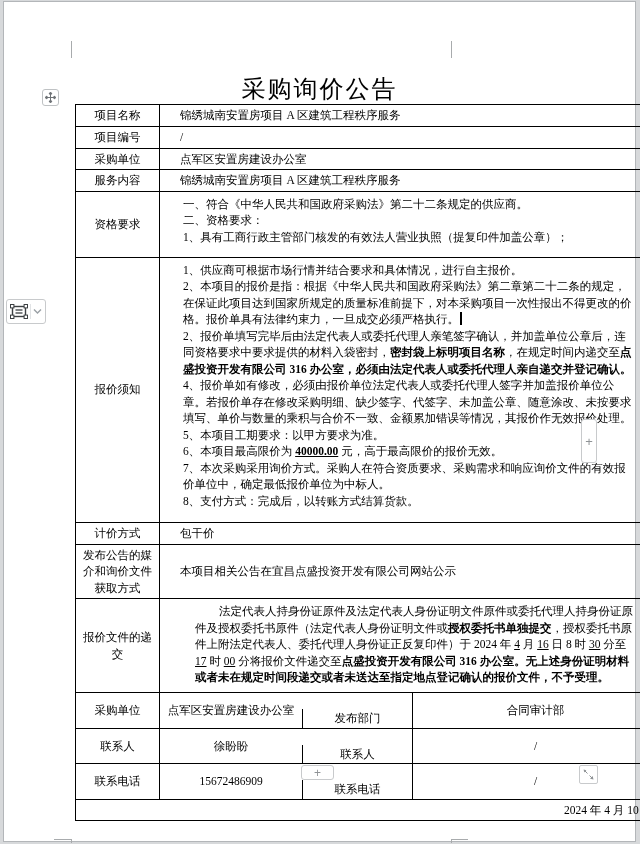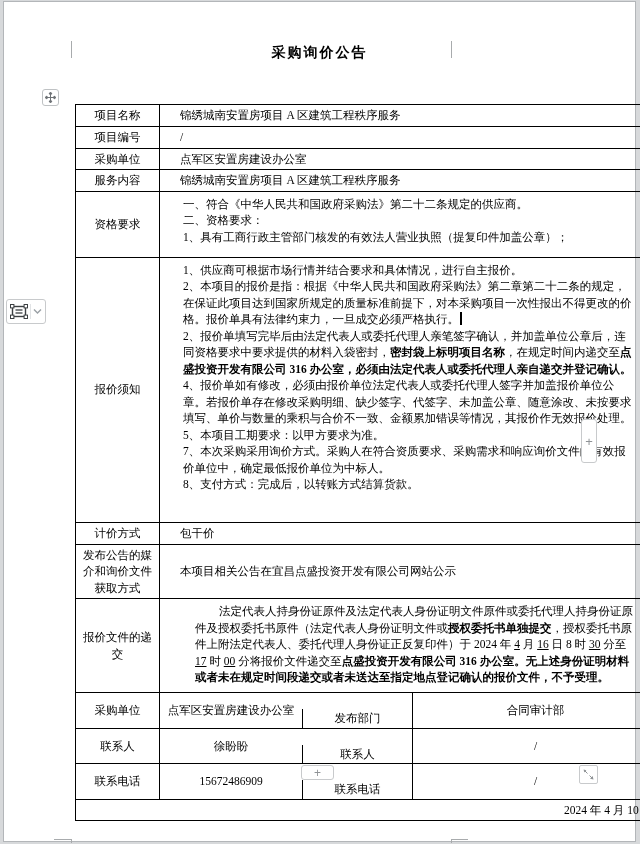--- a/index.html
+++ b/index.html
@@ -1,21 +1,21 @@
 <!DOCTYPE html>
 <html><head>
 <meta charset="utf-8">
 <style>
   * { margin:0; padding:0; box-sizing:border-box; }
   html,body { width:640px; height:844px; }
   body { background:#d7d9db; font-family:"Liberation Serif", serif; color:#000; overflow:hidden; position:relative; }
   .page { position:absolute; left:3px; top:1px; width:633px; height:841px; background:#ffffff; border:1px solid #b3b6b9; }
 
-  .doc-title { position:absolute; top:42px; left:0; width:100%; text-align:center;
-               font-size:14px; font-weight:bold; letter-spacing:2px; }
+  .doc-title { position:absolute; top:71px; left:0; width:100%; text-align:center;
+               font-size:24px; font-weight:normal; letter-spacing:2px; }
 
   .doc-table { position:absolute; left:71px; top:102px; width:584px; border:1px solid #000;
                font-size:11.5px; line-height:16.5px; }
   .trow { display:flex; border-top:1px solid #000; }
   .trow:first-child { border-top:none; }
   .tcell { border-left:1px solid #000; min-width:0; }
   .tcell:first-child { border-left:none; }
   .lab { width:83px; flex:0 0 83px; display:flex; align-items:center; justify-content:center;
          text-align:center; padding:2px 4px; }
   .val { flex:1; display:flex; align-items:center; padding:2px 20px; }
@@ -129,20 +129,21 @@
     </div>
 
     <div class="trow notice">
       <div class="tcell lab">报价须知</div>
       <div class="tcell paracell">
           <div class="para"><span>1、供应商可根据市场行情并结合要求和具体情况，进行自主报价。</span></div>
           <div class="para"><span>2、本项目的报价是指：根据《中华人民共和国政府采购法》第二章第二十二条的规定，在保证此项目达到国家所规定的质量标准前提下，对本采购项目一次性报出不得更改的价格。报价单具有法律约束力，一旦成交必须严格执行。</span><span class="caret"></span></div>
           <div class="para"><span>2、报价单填写完毕后由法定代表人或委托代理人亲笔签字确认，并加盖单位公章后，连同资格要求中要求提供的材料入袋密封，</span><span class="b">密封袋上标明项目名称</span><span>，在规定时间内递交至</span><span class="b">点盛投资开发有限公司 316 办公室，必须由法定代表人或委托代理人亲自递交并登记确认。</span></div>
           <div class="para"><span>4、报价单如有修改，必须由报价单位法定代表人或委托代理人签字并加盖报价单位公章。若报价单存在修改采购明细、缺少签字、代签字、未加盖公章、随意涂改、未按要求填写、单价与数量的乘积与合价不一致、金额累加错误等情况，其报价作无效报价处理。</span></div>
           <div class="para"><span>5、本项目工期要求：以甲方要求为准。</span></div>
+          <div class="para"><span>6、本项目最高限价为 </span><span class="b u">40000.00</span><span> 元，高于最高限价的报价无效。</span></div>
           <div class="para"><span>7、本次采购采用询价方式。采购人在符合资质要求、采购需求和响应询价文件的有效报价单位中，确定最低报价单位为中标人。</span></div>
           <div class="para"><span>8、支付方式：完成后，以转账方式结算货款。</span></div>
         </div>
     </div>
 
     <div class="trow h22">
       <div class="tcell lab">计价方式</div>
       <div class="tcell val">包干价</div>
     </div>
 

